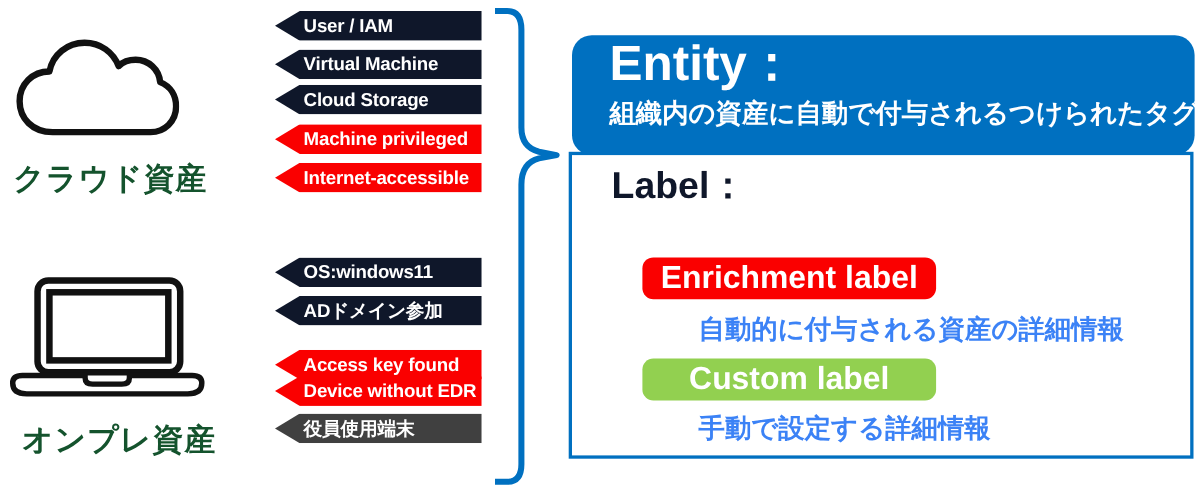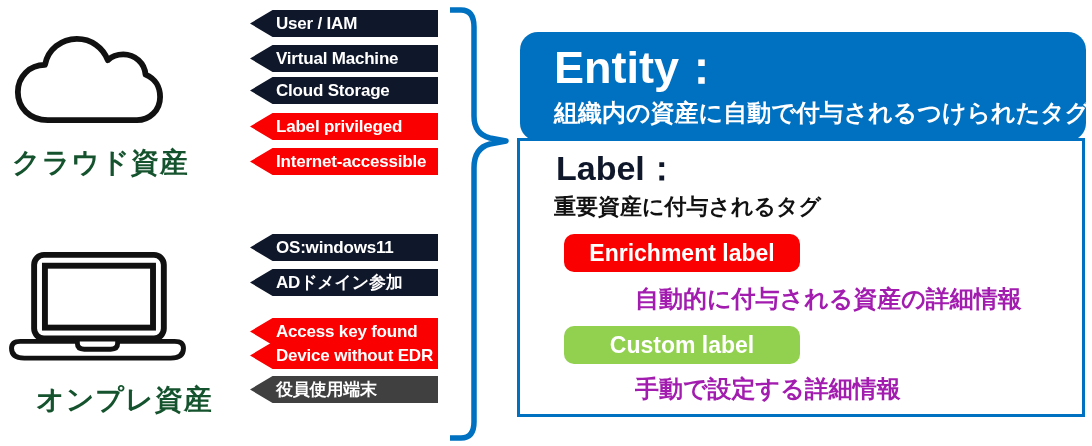--- a/index.html
+++ b/index.html
@@ -27,39 +27,39 @@
   
   .brace{position:absolute;left:448px;top:6px;}
   
   .panel-body{
     position:absolute;left:517px;top:138px;width:568px;height:279px;
     background:#ffffff;border:3px solid #0070C0;box-sizing:border-box;
   }
   .panel-header{
     position:absolute;left:520px;top:32px;width:566px;height:109px;
     background:#0070C0;border-radius:18px;color:#ffffff;
-    padding:10px 0 0 34px;box-sizing:border-box;
+    padding:0 0 0 34px;box-sizing:border-box;
   }
   .entity-title{font-size:45px;font-weight:bold;line-height:52px;}
   .entity-subtitle{font-size:24px;font-weight:bold;margin-top:3px;white-space:nowrap;}
   .label-title{
     position:absolute;left:556px;top:146px;font-size:34px;font-weight:bold;color:#0f172a;
   }
   .label-subtitle{
     position:absolute;left:554px;top:192px;font-size:22px;font-weight:bold;color:#111;
   }
   .pill{
-    position:absolute;left:564px;width:236px;height:38px;border-radius:10px;
-    color:#fff;font-size:23px;font-weight:bold;display:flex;
+    position:absolute;left:584px;width:267px;height:38px;border-radius:10px;
+    color:#fff;font-size:29px;font-weight:bold;display:flex;
     align-items:center;justify-content:center;white-space:nowrap;
   }
   .pill.red{background:#FA0000;top:234px;}
   .pill.green{background:#92D050;top:326px;text-align:center;}
   .pill-desc{
-    position:absolute;left:635px;font-size:24px;font-weight:bold;color:#a21caf;white-space:nowrap;
+    position:absolute;left:635px;font-size:24px;font-weight:bold;color:#3b82f6;white-space:nowrap;
   }
   .desc-1{top:283px;}
   .desc-2{top:373px;}
 </style>
 </head>
 <body>
 
 <div class="canvas">
 
   <svg class="asset-icon" style="left:13px;top:33px;" width="150" height="92" viewBox="0 0 155 95">
@@ -68,26 +68,26 @@
              C 147 47 152 56 152 66 C 152 80 141 90 128 90 Z" fill="#ffffff" stroke="#111111" stroke-width="6" stroke-linejoin="round"></path>
   </svg>
   <div class="asset-label" style="left:12px;top:144px;">クラウド資産</div>
 
   <svg class="asset-icon" style="left:5px;top:250px;" width="185" height="113" viewBox="0 0 185 115">
     <rect x="28" y="5" width="132" height="85" rx="10" fill="#ffffff" stroke="#111111" stroke-width="6"></rect>
     <rect x="39" y="16" width="110" height="63" fill="#ffffff" stroke="#111111" stroke-width="6"></rect>
     <path d="M 14 93 H 72 V 95 Q 72 101 79 101 H 106 Q 113 101 113 95 V 93 H 171
              Q 180 93 180 100 Q 180 110 167 110 H 18 Q 5 110 5 100 Q 5 93 14 93 Z" fill="#ffffff" stroke="#111111" stroke-width="5" stroke-linejoin="round"></path>
   </svg>
-  <div class="asset-label" style="left:20px;top:381px;margin-left:16px;">オンプレ資産</div>
+  <div class="asset-label" style="left:20px;top:381px;">オンプレ資産</div>
 
   <div class="tag gray" style="top:10px;">User / IAM</div>
   <div class="tag gray" style="top:45px;">Virtual Machine</div>
   <div class="tag gray" style="top:77px;">Cloud Storage</div>
-  <div class="tag red" style="top:113px;">Label privileged</div>
+  <div class="tag red" style="top:113px;">Machine privileged</div>
   <div class="tag red" style="top:148px;">Internet-accessible</div>
 
   <div class="tag gray" style="top:234px;">OS:windows11</div>
   <div class="tag gray" style="top:269px;">ADドメイン参加</div>
   <div class="tag red" style="top:318px;">Access key found</div>
   <div class="tag red" style="top:342px;">Device without EDR</div>
   <div class="tag green" style="top:376px;">役員使用端末</div>
 
   <svg class="brace" width="62" height="436" viewBox="0 0 62 436">
     <path d="M 2 4 H 13 Q 26 4 26 21 V 110 Q 26 128 42 132 L 58 135 L 42 138
@@ -95,21 +95,20 @@
   </svg>
 
   <div class="panel-body"></div>
 
   <div class="panel-header">
     <div class="entity-title">Entity：</div>
     <div class="entity-subtitle">組織内の資産に自動で付与されるつけられたタグ</div>
   </div>
 
   <div class="label-title">Label：</div>
-  <div class="label-subtitle">重要資産に付与されるタグ</div>
 
   <div class="pill red">Enrichment label</div>
   <div class="pill-desc desc-1">自動的に付与される資産の詳細情報</div>
 
   <div class="pill green">Custom label</div>
   <div class="pill-desc desc-2">手動で設定する詳細情報</div>
 
 </div>
 
 </body></html>

